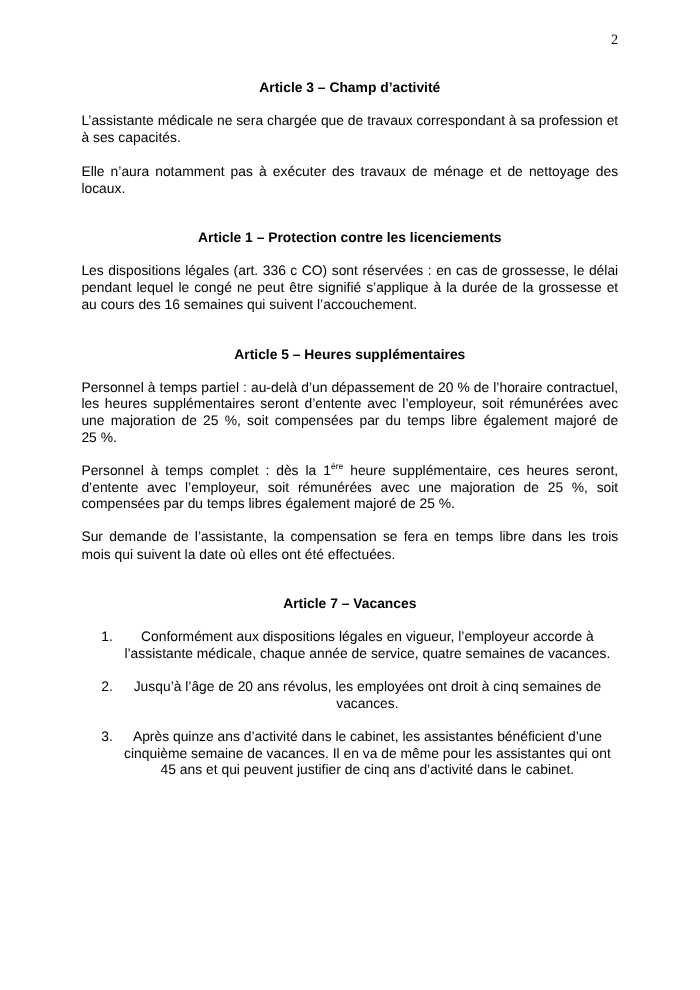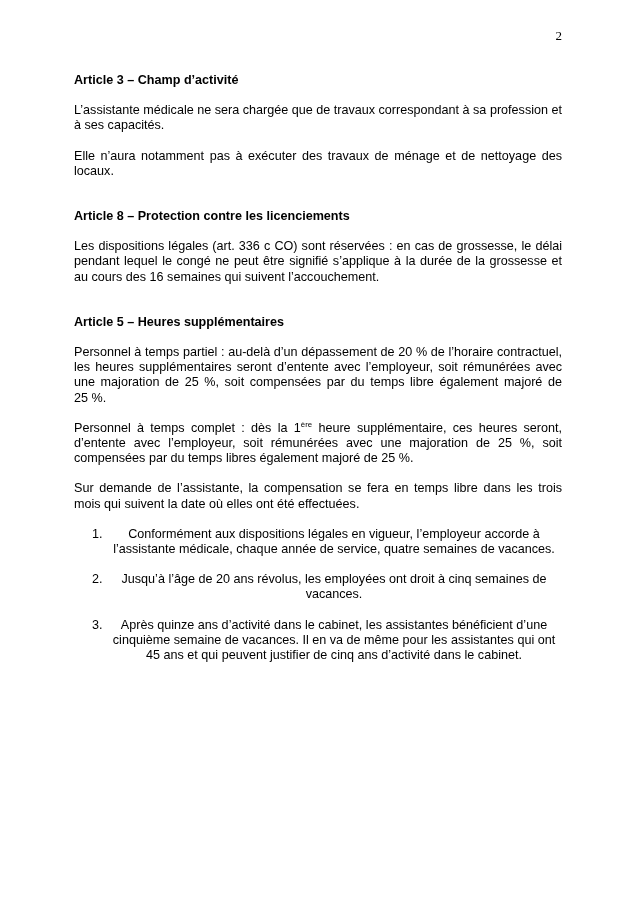--- a/index.html
+++ b/index.html
@@ -25,21 +25,21 @@
     font-family: "Liberation Serif", "DejaVu Serif", serif;
     font-size: 13px;
     line-height: 15px;
     margin: 0;
   }
   .article-title {
     font-size: 12.6px;
     line-height: 15.2px;
     font-weight: bold;
     margin: 30px 0 15px 0;
-    text-align: left;
+    text-align: center;
   }
   p.body-par {
     margin: 0 0 15px 0;
     text-align: justify;
   }
   sup.ordinal {
     font-size: 0.62em;
     line-height: 0;
     vertical-align: super;
   }
@@ -68,35 +68,36 @@
 
   <div class="page-number">2</div>
 
   <section>
     <h2 class="article-title">Article 3 – Champ d’activité</h2>
     <p class="body-par">L’assistante médicale ne sera chargée que de travaux correspondant à sa profession et à ses capacités.</p>
     <p class="body-par">Elle n’aura notamment pas à exécuter des travaux de ménage et de nettoyage des locaux.</p>
   </section>
 
   <section>
-    <h2 class="article-title">Article 8 – Protection contre les licenciements</h2>
+    <h2 class="article-title">Article 1 – Protection contre les licenciements</h2>
     <p class="body-par">Les dispositions légales (art. 336 c CO) sont réservées&nbsp;: en cas de grossesse, le délai pendant lequel le congé ne peut être signifié s’applique à la durée de la grossesse et au cours des 16 semaines qui suivent l’accouchement.</p>
   </section>
 
   <section>
   </section>
 
   <section>
     <h2 class="article-title">Article 5 – Heures supplémentaires</h2>
     <p class="body-par">Personnel à temps partiel&nbsp;: au-delà d’un dépassement de 20&nbsp;% de l’horaire contractuel, les heures supplémentaires seront d’entente avec l’employeur, soit rémunérées avec une majoration de 25&nbsp;%, soit compensées par du temps libre également majoré de 25&nbsp;%.</p>
     <p class="body-par"><span>Personnel à temps complet&nbsp;: dès la 1</span><sup class="ordinal">ère</sup><span> heure supplémentaire, ces heures seront, d’entente avec l’employeur, soit rémunérées avec une majoration de 25&nbsp;%, soit compensées par du temps libres également majoré de 25&nbsp;%.</span></p>
     <p class="body-par">Sur demande de l’assistante, la compensation se fera en temps libre dans les trois mois qui suivent la date où elles ont été effectuées.</p>
   </section>
 
   <section>
+    <h2 class="article-title">Article 7 – Vacances</h2>
     <div class="vac-list">
       <div class="list-item">
         <span class="item-num">1.</span>
         <span class="item-text">Conformément aux dispositions légales en vigueur, l’employeur accorde à l’assistante médicale, chaque année de service, quatre semaines de vacances.</span>
       </div>
       <div class="list-item">
         <span class="item-num">2.</span>
         <span class="item-text">Jusqu’à l’âge de 20 ans révolus, les employées ont droit à cinq semaines de vacances.</span>
       </div>
       <div class="list-item">

